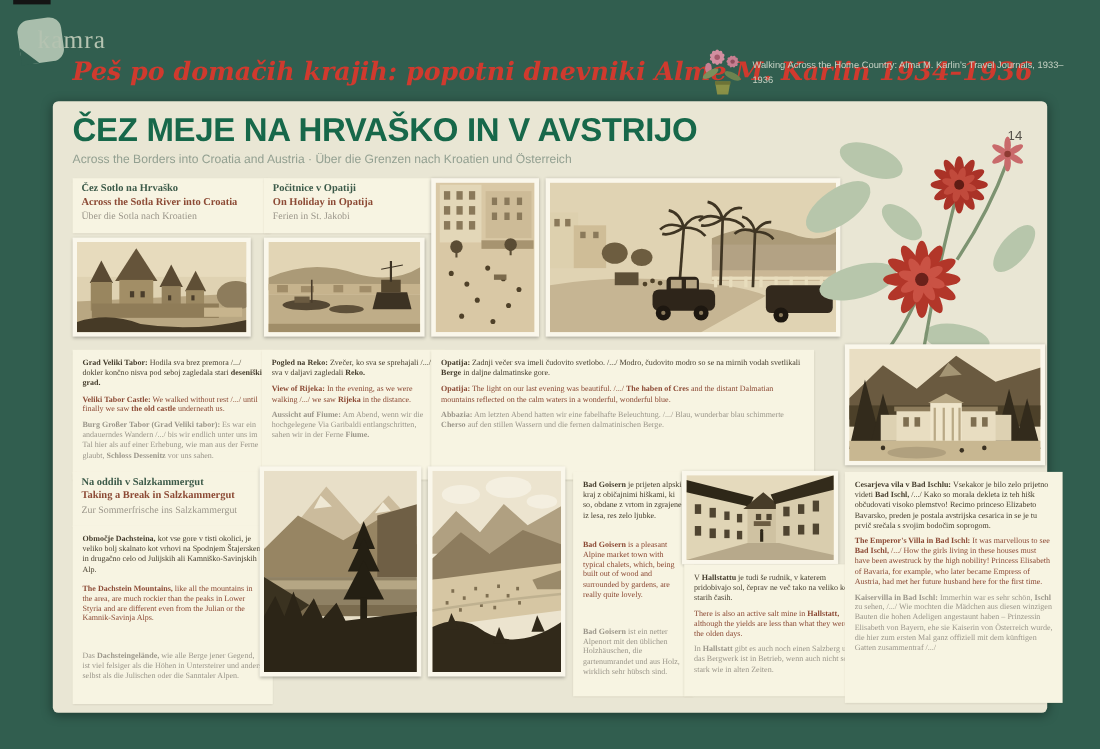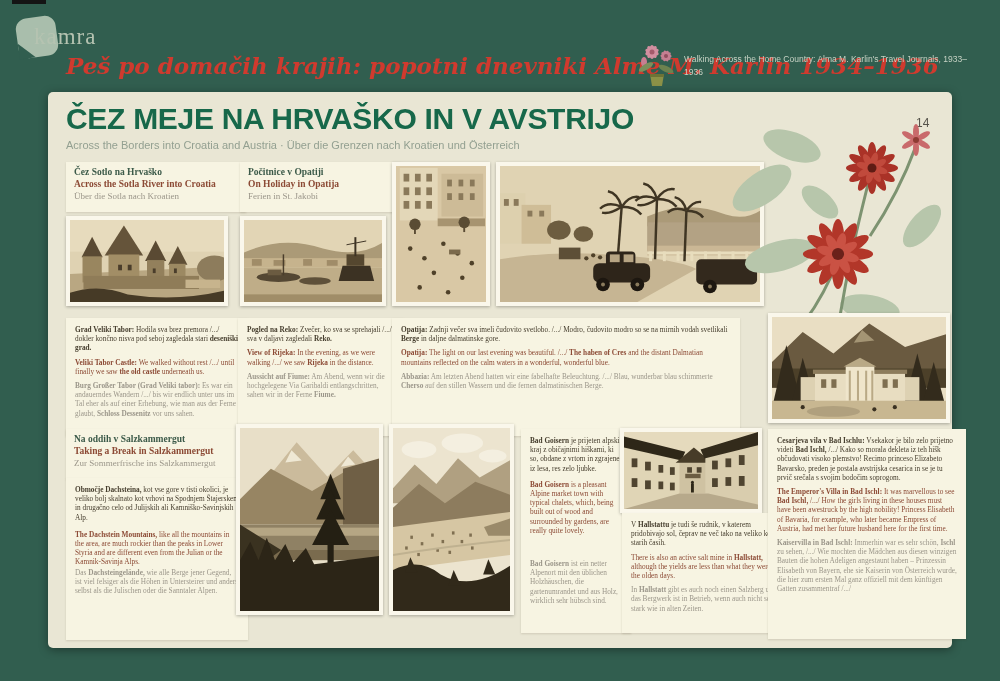--- a/index.html
+++ b/index.html
@@ -299,21 +299,21 @@
               <ellipse rx="3.5" ry="8" transform="rotate(330) translate(0,-8)"></ellipse>
           </g>
           <circle r="4.5" fill="#6b211a"></circle>
         </g>
       </svg>
     </div>
 
     <div class="tcard abs" style="left:18px;top:226px;width:164px;height:104px">
       <p class="sl"><span class="b">Grad Veliki Tabor:</span><span> Hodila sva brez premora /.../ dokler končno nisva pod seboj zagledala stari </span><span class="b">deseniški grad.</span></p>
       <p class="en"><span class="b">Veliki Tabor Castle:</span><span> We walked without rest /.../ until finally we saw </span><span class="b">the old castle</span><span> underneath us.</span></p>
-      <p class="de"><span class="b">Burg Großer Tabor (Grad Veliki tabor):</span><span> Es war ein andauerndes Wandern /.../ bis wir endlich unter uns im Tal eher als auf einer Erhebung, wie man aus der Ferne glaubt, </span><span class="b">Schloss Dessenitz</span><span> vor uns sahen.</span></p>
+      <p class="de"><span class="b">Burg Großer Tabor (Grad Veliki tabor):</span><span> Es war ein andauerndes Wandern /.../ bis wir endlich unter uns im Tal hier als auf einer Erhebung, wie man aus der Ferne glaubt, </span><span class="b">Schloss Dessenitz</span><span> vor uns sahen.</span></p>
     </div>
     <div class="tcard abs" style="left:190px;top:226px;width:148px;height:104px">
       <p class="sl"><span class="b">Pogled na Reko:</span><span> Zvečer, ko sva se sprehajali /.../ sva v daljavi zagledali </span><span class="b">Reko.</span></p>
       <p class="en"><span class="b">View of Rijeka:</span><span> In the evening, as we were walking /.../ we saw </span><span class="b">Rijeka</span><span> in the distance.</span></p>
       <p class="de"><span class="b">Aussicht auf Fiume:</span><span> Am Abend, wenn wir die hochgelegene Via Garibaldi entlangschritten, sahen wir in der Ferne </span><span class="b">Fiume.</span></p>
     </div>
     <div class="tcard abs" style="left:344px;top:226px;width:330px;height:104px">
       <p class="sl"><span class="b">Opatija:</span><span> Zadnji večer sva imeli čudovito svetlobo. /.../ Modro, čudovito modro so se na mirnih vodah svetlikali </span><span class="b">Berge</span><span> in daljne dalmatinske gore.</span></p>
       <p class="en"><span class="b">Opatija:</span><span> The light on our last evening was beautiful. /.../ </span><span class="b">The haben of Cres</span><span> and the distant Dalmatian mountains reflected on the calm waters in a wonderful, wonderful blue.</span></p>
       <p class="de"><span class="b">Abbazia:</span><span> Am letzten Abend hatten wir eine fabelhafte Beleuchtung. /.../ Blau, wunderbar blau schimmerte </span><span class="b">Cherso</span><span> auf den stillen Wassern und die fernen dalmatinischen Berge.</span></p>
@@ -350,21 +350,21 @@
       </svg>
     </div>
 
     <div class="hcard abs" style="left:18px;top:337px;width:164px;height:42px">
       <div class="h-sl">Na oddih v Salzkammergut</div>
       <div class="h-en">Taking a Break in Salzkammergut</div>
       <div class="h-de">Zur Sommerfrische ins Salzkammergut</div>
     </div>
     <div class="tcard abs" style="left:18px;top:386px;width:164px;height:148px">
       <p class="sl" style="margin-bottom:8px"><span class="b">Območje Dachsteina,</span><span> kot vse gore v tisti okolici, je veliko bolj skalnato kot vrhovi na Spodnjem Štajerskem in drugačno celo od Julijskih ali Kamniško-Savinjskih Alp.</span></p>
-      <p class="en" style="margin-bottom:1px"><span class="b">The Dachstein Mountains,</span><span> like all the mountains in the area, are much rockier than the peaks in Lower Styria and are different even from the Julian or the Kamnik-Savinja Alps.</span></p>
+      <p class="en" style="margin-bottom:24px"><span class="b">The Dachstein Mountains,</span><span> like all the mountains in the area, are much rockier than the peaks in Lower Styria and are different even from the Julian or the Kamnik-Savinja Alps.</span></p>
       <p class="de"><span>Das </span><span class="b">Dachsteingelände,</span><span> wie alle Berge jener Gegend, ist viel felsiger als die Höhen in Untersteirer und anders selbst als die Julischen oder die Sanntaler Alpen.</span></p>
     </div>
 
     <div class="ph abs" style="left:188px;top:332px;width:139px;height:183px">
       <svg viewBox="0 0 135 180" preserveAspectRatio="none">
         <rect width="135" height="180" fill="#e8dfc8"></rect>
         <polygon points="20,58 55,14 85,48 110,22 135,50 135,70 20,70" fill="#cbbb9c"></polygon>
         <polygon points="50,22 60,32 44,34" fill="#efe8d4"></polygon>
           <polygon points="105,28 112,36 98,38" fill="#efe8d4"></polygon>
         <polygon points="0,70 30,40 70,62 100,44 135,66 135,95 0,95" fill="#978563"></polygon>
@@ -406,21 +406,21 @@
         </g>
         <path d="M0,118 Q60,110 135,104" stroke="#bfb190" stroke-width="2" fill="none"></path>
         <path d="M0,132 Q30,120 55,136 Q90,152 135,128 L135,170 L0,170 Z" fill="#31291a"></path>
         <polygon points="20,120 14,134 28,134" fill="#31291a"></polygon>
           <polygon points="70,132 64,146 78,146" fill="#31291a"></polygon>
           <polygon points="110,122 104,136 118,136" fill="#31291a"></polygon>
       </svg>
     </div>
 
     <div class="tcard abs" style="left:473px;top:337px;width:92px;height:190px">
-      <p class="sl" style="margin-bottom:7px"><span class="b">Bad Goisern</span><span> je prijeten alpski kraj z običajnimi hiškami, ki so, obdane z vrtom in zgrajene iz lesa, res zelo ljubke.</span></p>
+      <p class="sl" style="margin-bottom:17px"><span class="b">Bad Goisern</span><span> je prijeten alpski kraj z običajnimi hiškami, ki so, obdane z vrtom in zgrajene iz lesa, res zelo ljubke.</span></p>
       <p class="en" style="margin-bottom:24px"><span class="b">Bad Goisern</span><span> is a pleasant Alpine market town with typical chalets, which, being built out of wood and surrounded by gardens, are really quite lovely.</span></p>
       <p class="de"><span class="b">Bad Goisern</span><span> ist ein netter Alpenort mit den üblichen Holzhäuschen, die gartenumrandet und aus Holz, wirklich sehr hübsch sind.</span></p>
     </div>
 
     <div class="ph abs" style="left:572px;top:336px;width:134px;height:77px">
       <svg viewBox="0 0 140 70" preserveAspectRatio="none">
         <rect width="140" height="70" fill="#e5dabd"></rect>
         <polygon points="0,12 60,22 60,62 0,70" fill="#e0d5b6"></polygon>
         <polygon points="0,4 64,18 60,26 0,14" fill="#2e2718"></polygon>
         <g fill="#4f4430">

